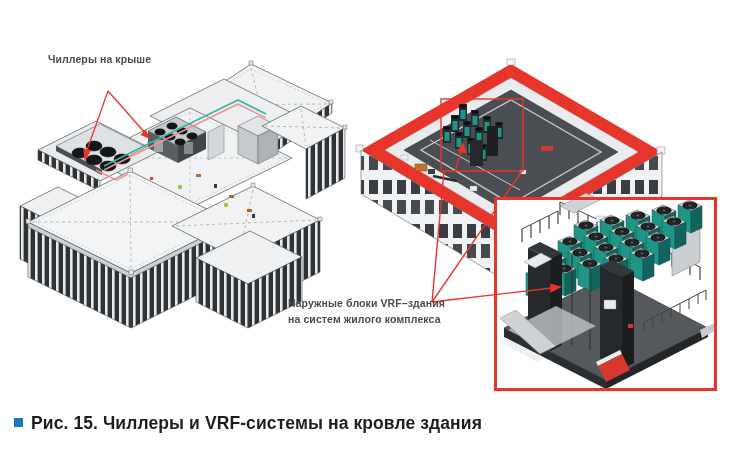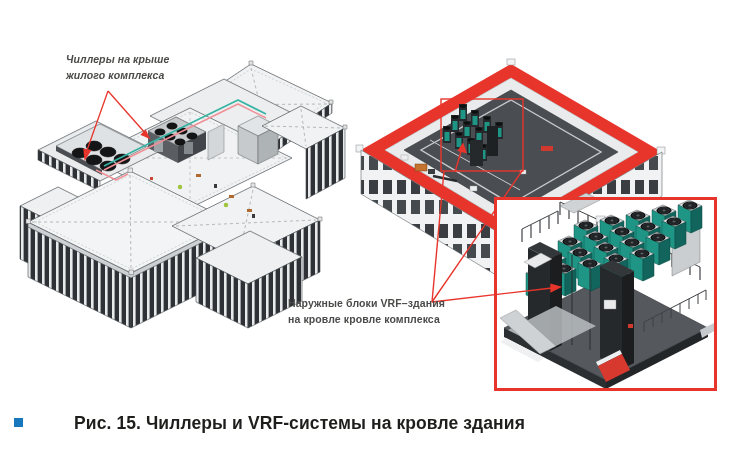--- a/index.html
+++ b/index.html
@@ -2,21 +2,21 @@
 <html><head>
 <meta charset="utf-8">
 <style>
   html,body{margin:0;padding:0;background:#ffffff;}
   .page{position:relative;width:740px;height:458px;background:#ffffff;overflow:hidden;
         font-family:"Liberation Sans","DejaVu Sans",sans-serif;}
   .fig-svg{position:absolute;left:0;top:0;}
   .anno-label{position:absolute;font-size:10.5px;line-height:15.5px;font-weight:700;
               color:#4b4b49;letter-spacing:.1px;white-space:nowrap;}
   .caption{position:absolute;left:14px;top:412px;display:flex;align-items:flex-start;
-           font-size:17.5px;line-height:23px;font-weight:700;color:#1e1e1c;letter-spacing:.1px;gap:43px;}
+           font-size:17.5px;line-height:23px;font-weight:700;color:#1e1e1c;letter-spacing:.1px;}
   .caption .bullet-wrap{margin:6px 8px 0 0;flex:0 0 auto;display:block;}
 </style>
 </head>
 <body>
 
 <div class="page">
 
 <svg class="fig-svg" width="740" height="458" viewBox="0 0 740 458">
   <defs>
     <pattern id="stripesL" width="7" height="10" patternUnits="userSpaceOnUse">
@@ -333,28 +333,27 @@
 
     <rect x="495.5" y="198.5" width="220" height="191" fill="none" stroke-width="3" stroke="#e8352c"></rect>
   </g>
 
   <g fill="none" stroke-width="1.4" stroke="#e8352c">
     <line x1="432" y1="302" x2="552" y2="288"></line>
     <polygon points="560,287 551,291.5 551,284.5" fill="#e8352c"></polygon>
   </g>
 </svg>
 
-<div class="anno-label" style="left:66px;top:52px;font-style:italic;">
+<div class="anno-label" style="left:48px;top:52px;">
   <span style="display:block">Чиллеры на крыше</span>
-  <span style="display:block">жилого комплекса</span>
 </div>
 
 <div class="anno-label" style="left:288px;top:296px;">
   <span style="display:block">Наружные блоки VRF–здания</span>
-  <span style="display:block">на кровле кровле комплекса</span>
+  <span style="display:block">на систем жилого комплекса</span>
 </div>
 
 <div class="caption">
   <svg class="bullet-wrap" width="9" height="9">
     <rect width="9" height="9" fill="#1878be"></rect>
   </svg>
   <span>Рис. 15. Чиллеры и VRF-системы на кровле здания</span>
 </div>
 
 </div>

